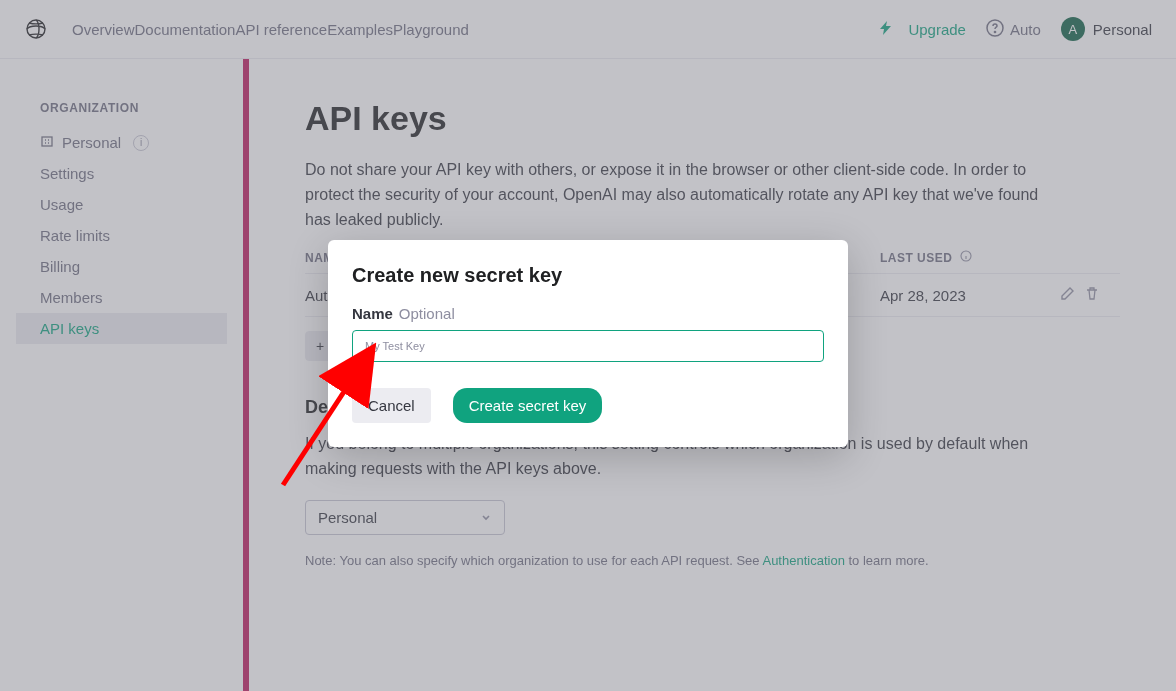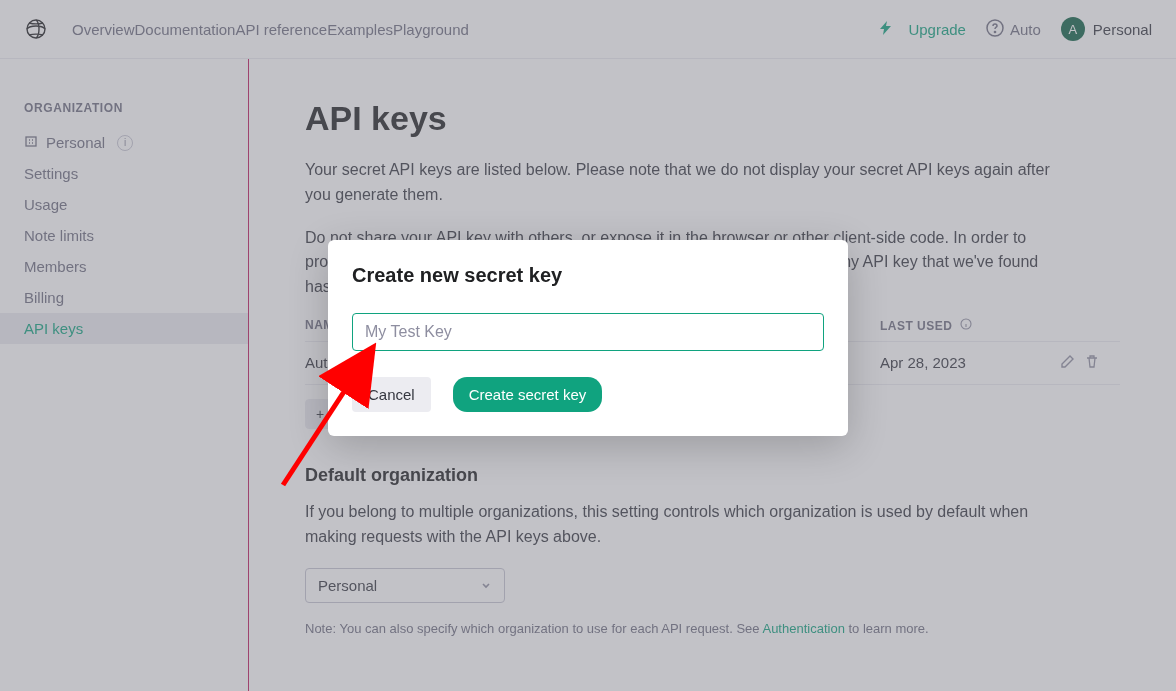--- a/index.html
+++ b/index.html
@@ -38,22 +38,22 @@
     display: flex; align-items: center; justify-content: center;
     font-size: 13px; font-weight: 500;
   }
   .org-name { color: #353740; }
 
   
   .app-body { display: flex; height: calc(100% - 59px); }
   .sidebar {
     width: 249px;
     flex: 0 0 249px;
-    border-right: 1px solid #be185d;
-    padding: 24px 0;
+    border-right: 6px solid #be185d;
+    padding: 24px 16px;
   }
   .sidebar-heading {
     font-size: 12px;
     font-weight: 700;
     letter-spacing: 0.05em;
     color: #6e6e80;
     padding: 0 24px;
     margin-bottom: 12px;
     margin-top: 18px;
   }
@@ -195,21 +195,21 @@
     font-weight: 400;
     color: #8e8ea0;
     margin-left: 6px;
   }
   .modal-input {
     margin-top: 8px;
     width: 100%;
     border: 1px solid #10a37f;
     border-radius: 4px;
     padding: 9px 12px;
-    font-size: 16px;
+    font-size: 11px;
     outline: none;
     color: #353740;
   }
   .modal-input::placeholder { color: #8e8ea0; }
   .modal-actions {
     margin-top: 26px;
     display: flex;
     justify-content: flex-start;
     gap: 10px;
   }
@@ -299,37 +299,36 @@
       <span>Personal</span>
       <span class="info-dot">i</span>
     </div>
     <div class="sidebar-item">
       <span>Settings</span>
     </div>
     <div class="sidebar-item">
       <span>Usage</span>
     </div>
     <div class="sidebar-item">
-      <span>Note limits</span>
+      <span>Rate limits</span>
+    </div>
+    <div class="sidebar-item">
+      <span>Billing</span>
     </div>
     <div class="sidebar-item">
       <span>Members</span>
-    </div>
-    <div class="sidebar-item">
-      <span>Billing</span>
     </div>
 
     <div class="sidebar-item active">
       <span>API keys</span>
     </div>
   </div>
 
   <div class="main">
     <h1 class="page-title">API keys</h1>
-    <p>Your secret API keys are listed below. Please note that we do not display your secret API keys again after you generate them.</p>
     <p>Do not share your API key with others, or expose it in the browser or other client-side code. In order to protect the security of your account, OpenAI may also automatically rotate any API key that we've found has leaked publicly.</p>
 
     <div class="table-header">
       <span class="col-name">NAME</span>
       <span class="col-last">
         <span>LAST USED</span>
         <span style="margin-left:4px;">
           <svg width="12" height="12" viewBox="0 0 12 12" fill="none" stroke="#8e8ea0" stroke-width="1.1">
               <circle cx="6" cy="6" r="5"></circle>
               <path d="M6 4v0M6 6v3"></path>
@@ -372,20 +371,23 @@
     <div class="note">
       <span>Note: You can also specify which organization to use for each API request. See </span><a>Authentication</a><span> to learn more.</span>
     </div>
   </div>
 </div>
 
 <div class="mask"></div>
 
 <div class="modal">
   <div class="modal-title">Create new secret key</div>
+  <div class="field-label">
+    <span>Name</span><span class="optional">Optional</span>
+  </div>
   <input class="modal-input" type="text" placeholder="My Test Key" style="">
   <div class="modal-actions">
     <button class="btn-secondary">Cancel</button>
     <button class="btn-primary">Create secret key</button>
   </div>
 </div>
 
 <div class="arrow">
   <svg width="120" height="160" viewBox="0 0 120 160">
     <defs>

